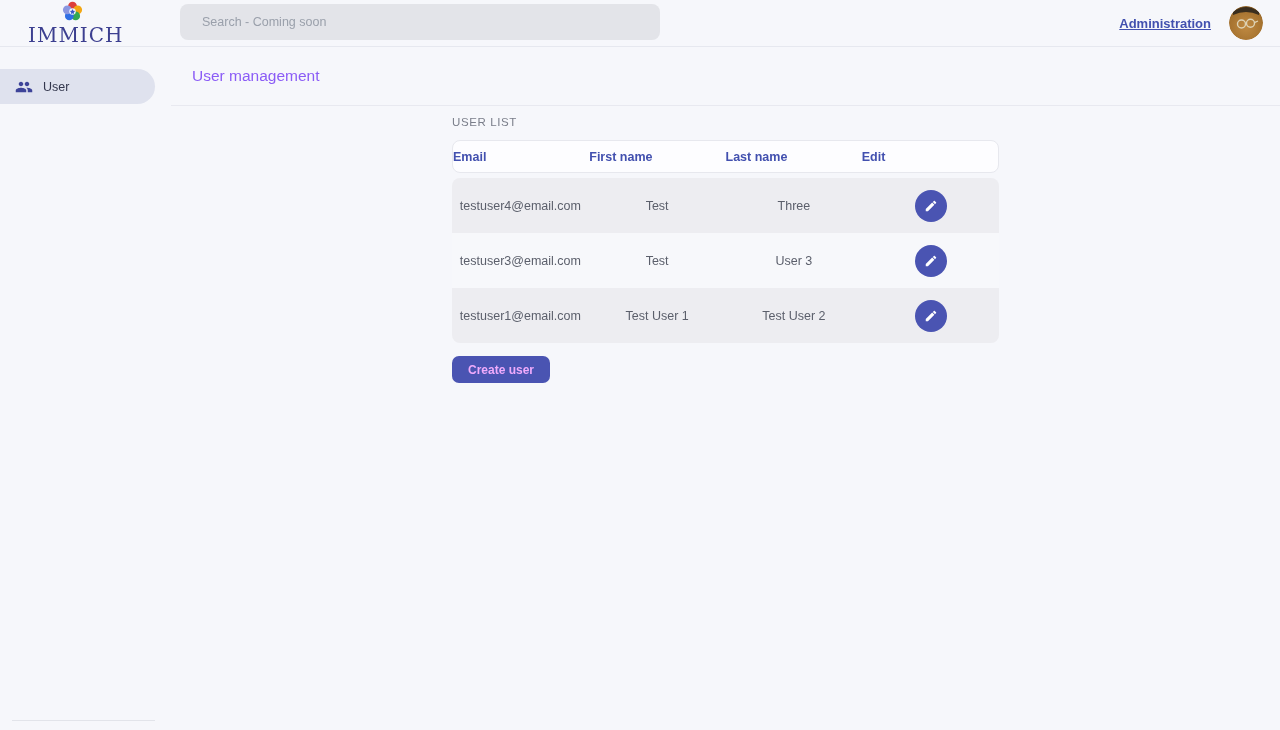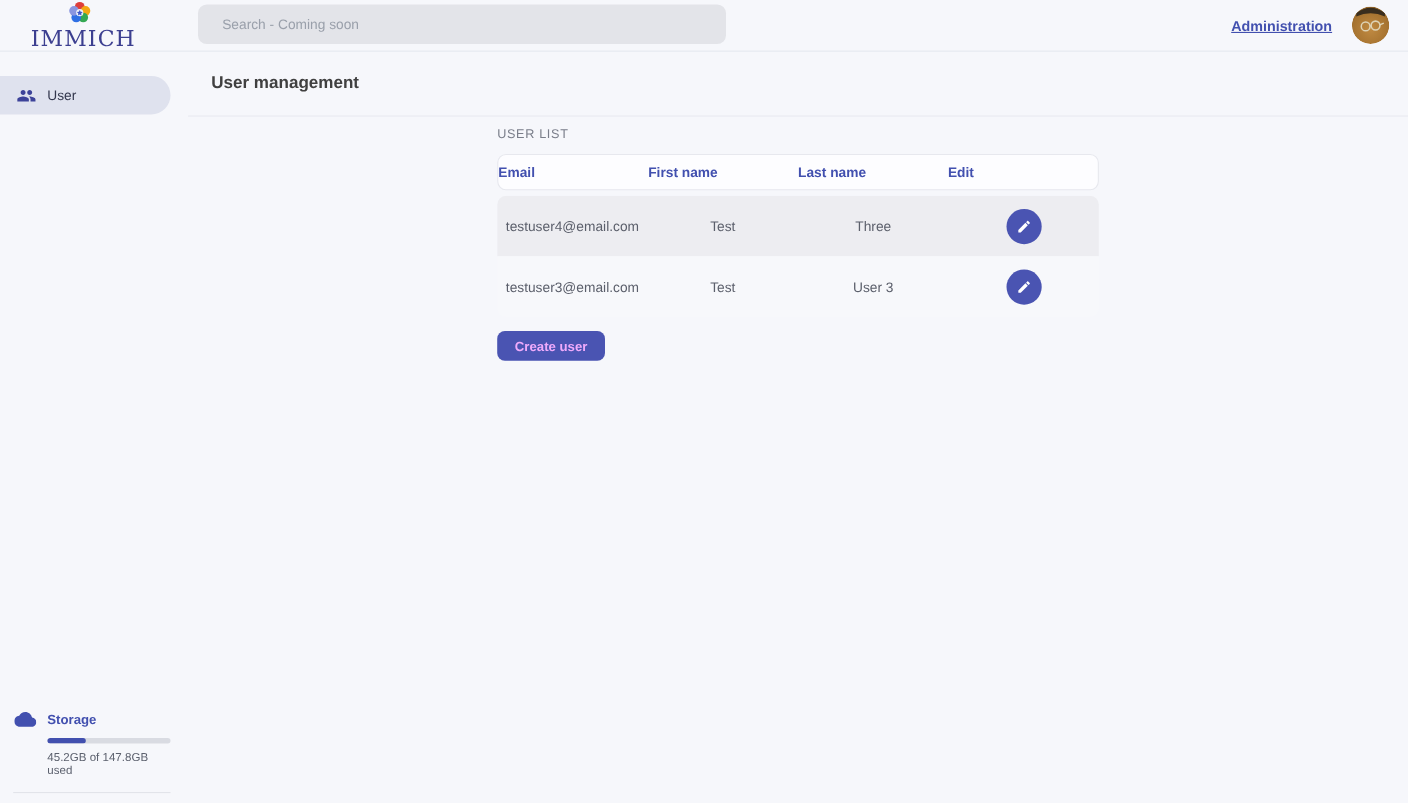--- a/index.html
+++ b/index.html
@@ -72,21 +72,21 @@
   .kv { display:flex; justify-content:space-between; margin:10px 16px 0 43px; font-size:10.5px; }
   .kv .k { color:#4c505c; }
   .kv .v { color:#4250af; font-weight:bold; }
 
   
   main { flex:1; min-width:0; }
   .page-header {
     height:59px; display:flex; align-items:center;
     border-bottom:1px solid #e8e9f0; padding-left:21px;
   }
-  .page-header h1 { font-size:15.5px; font-weight:700; color:#404040; }
+  .page-header h1 { font-size:15.5px; font-weight:400; color:#8b5cf6; }
   .content { margin-left:281px; width:547px; }
   .section-label {
     margin-top:10px; font-size:11.5px; letter-spacing:0.6px;
     color:#7a7e8a; font-weight:500; height:16px;
   }
   .table-header {
     margin-top:8px; height:33px;
     background:#fdfdff; border:1px solid #e7e8ee; border-radius:8px;
     display:grid; grid-template-columns:repeat(4,1fr); align-items:center;
   }
@@ -156,32 +156,20 @@
 
     <aside class="sidebar">
       <div class="nav-item">
         <svg viewBox="0 0 24 24">
           <path fill="#3d4399" d="M16 11c1.66 0 2.99-1.34 2.99-3S17.66 5 16 5c-1.66 0-3 1.34-3 3s1.34 3 3 3zm-8 0c1.66 0 2.99-1.34 2.99-3S9.66 5 8 5C6.34 5 5 6.34 5 8s1.34 3 3 3zm0 2c-2.33 0-7 1.17-7 3.5V19h14v-2.5c0-2.33-4.67-3.5-7-3.5zm8 0c-.29 0-.62.02-.97.05 1.16.84 1.97 1.97 1.97 3.45V19h6v-2.5c0-2.33-4.67-3.5-7-3.5z"></path>
         </svg>
         <span>User</span>
       </div>
 
       <div class="sidebar-bottom">
-        <div class="storage-block">
-          <div class="info-row">
-            <svg viewBox="0 0 24 24">
-              <path fill="#4250af" d="M19.35 10.04C18.67 6.59 15.64 4 12 4 9.11 4 6.6 5.64 5.35 8.04 2.34 8.36 0 10.91 0 14c0 3.31 2.69 6 6 6h13c2.76 0 5-2.24 5-5 0-2.64-2.05-4.78-4.65-4.96z"></path>
-            </svg>
-            <span class="label">Storage</span>
-          </div>
-          <div class="progress">
-            <div class="progress-fill" style="width: 31%;"></div>
-          </div>
-          <div class="usage">45.2GB of 147.8GB used</div>
-        </div>
 
         <div class="side-divider"></div>
 
       </div>
     </aside>
 
     <main>
       <div class="page-header">
         <h1>User management</h1>
       </div>
@@ -214,20 +202,32 @@
             <div class="cell">Test</div>
             <div class="cell">User 3</div>
             <div class="edit-cell">
               <button class="edit-btn">
                 <svg viewBox="0 0 24 24">
                   <path fill="#ffffff" d="M3 17.25V21h3.75L17.81 9.94l-3.75-3.75L3 17.25zM20.71 7.04c.39-.39.39-1.02 0-1.41l-2.34-2.34c-.39-.39-1.02-.39-1.41 0l-1.83 1.83 3.75 3.75 1.83-1.83z"></path>
                 </svg>
               </button>
             </div>
           </div>
+          <div class="row">
+            <div class="cell">testuser1@email.com</div>
+            <div class="cell">Test User 1</div>
+            <div class="cell">Test User 2</div>
+            <div class="edit-cell">
+              <button class="edit-btn">
+                <svg viewBox="0 0 24 24">
+                  <path fill="#ffffff" d="M3 17.25V21h3.75L17.81 9.94l-3.75-3.75L3 17.25zM20.71 7.04c.39-.39.39-1.02 0-1.41l-2.34-2.34c-.39-.39-1.02-.39-1.41 0l-1.83 1.83 3.75 3.75 1.83-1.83z"></path>
+                </svg>
+              </button>
+            </div>
+          </div>
         </div>
 
         <button class="create-btn">Create user</button>
       </div>
     </main>
 
   </div>
 </div>
 
 </body></html>

